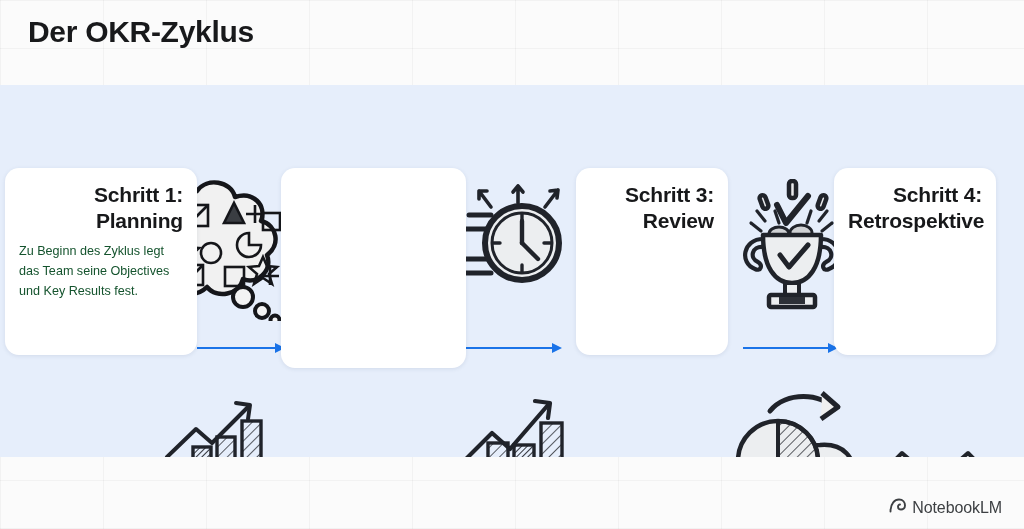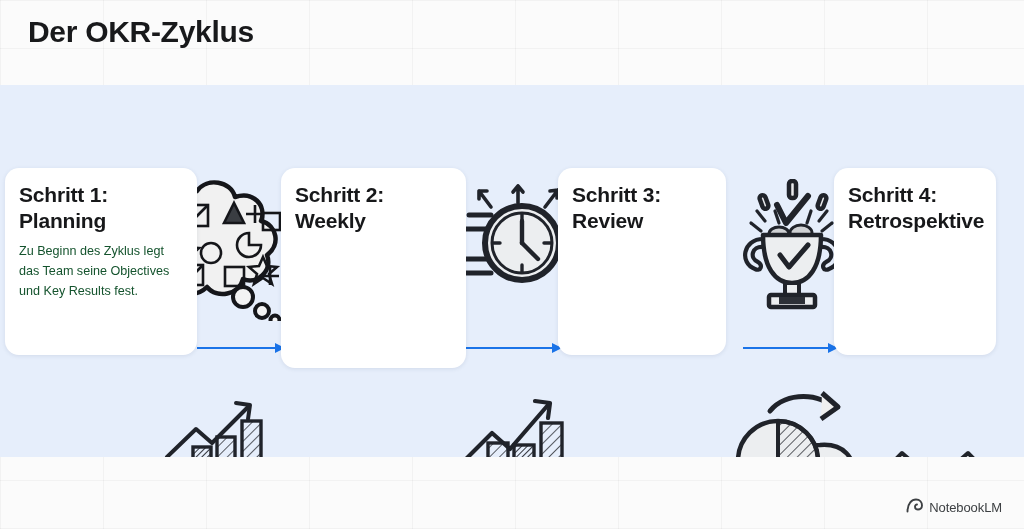--- a/index.html
+++ b/index.html
@@ -68,31 +68,32 @@
     top: 168px;
     background: #ffffff;
     border-radius: 14px;
     box-shadow: 0 1px 4px rgba(30,50,90,0.10);
     z-index: 4;
     box-sizing: border-box;
     padding: 14px 14px 12px 14px;
   }
   .card-1 { left: 5px;   width: 192px; height: 187px; }
   .card-2 { left: 281px; width: 185px; height: 200px; }
-  .card-3 { left: 558px; width: 168px; height: 187px; }
+  .card-3 { left: 576px; width: 152px; height: 187px; }
   .card-4 { left: 834px; width: 162px; height: 187px; }
 
   .card-heading {
     font-size: 21px;
     font-weight: 700;
     color: #17181a;
     line-height: 1.22;
     letter-spacing: -0.2px;
     margin: 0 0 9px 0;
     white-space: pre-line;
+    text-align: right;
   }
   .card-body {
     font-size: 12.6px;
     font-weight: 400;
     color: #14532d;
     line-height: 1.58;
     margin: 0;
   }
 
   
@@ -114,21 +115,21 @@
   #watermark {
     position: absolute;
     right: 22px;
     bottom: 12px;
     display: flex;
     align-items: center;
     gap: 6px;
     z-index: 6;
   }
   #watermark-label {
-    font-size: 13px;
+    font-size: 16px;
     color: #3d4043;
     letter-spacing: -0.1px;
   }
 </style>
 </head>
 <body>
 
 <div id="page-grid"></div>
 
 <div id="page-title">Der OKR-Zyklus</div>
@@ -314,22 +315,20 @@
 
 </div>
 
 <div class="step-card card-1">
   <div class="card-heading">Schritt 1:
 Planning</div>
   <div class="card-body">Zu Beginn des Zyklus legt das Team seine Objectives und Key Results fest.</div>
 </div>
 
 <div class="step-card card-2">
-  <div class="card-heading">Schritt 2:
-Weekly</div>
 </div>
 
 <div class="step-card card-3">
   <div class="card-heading">Schritt 3:
 Review</div>
 </div>
 
 <div class="step-card card-4">
   <div class="card-heading">Schritt 4:
 Retrospektive</div>

